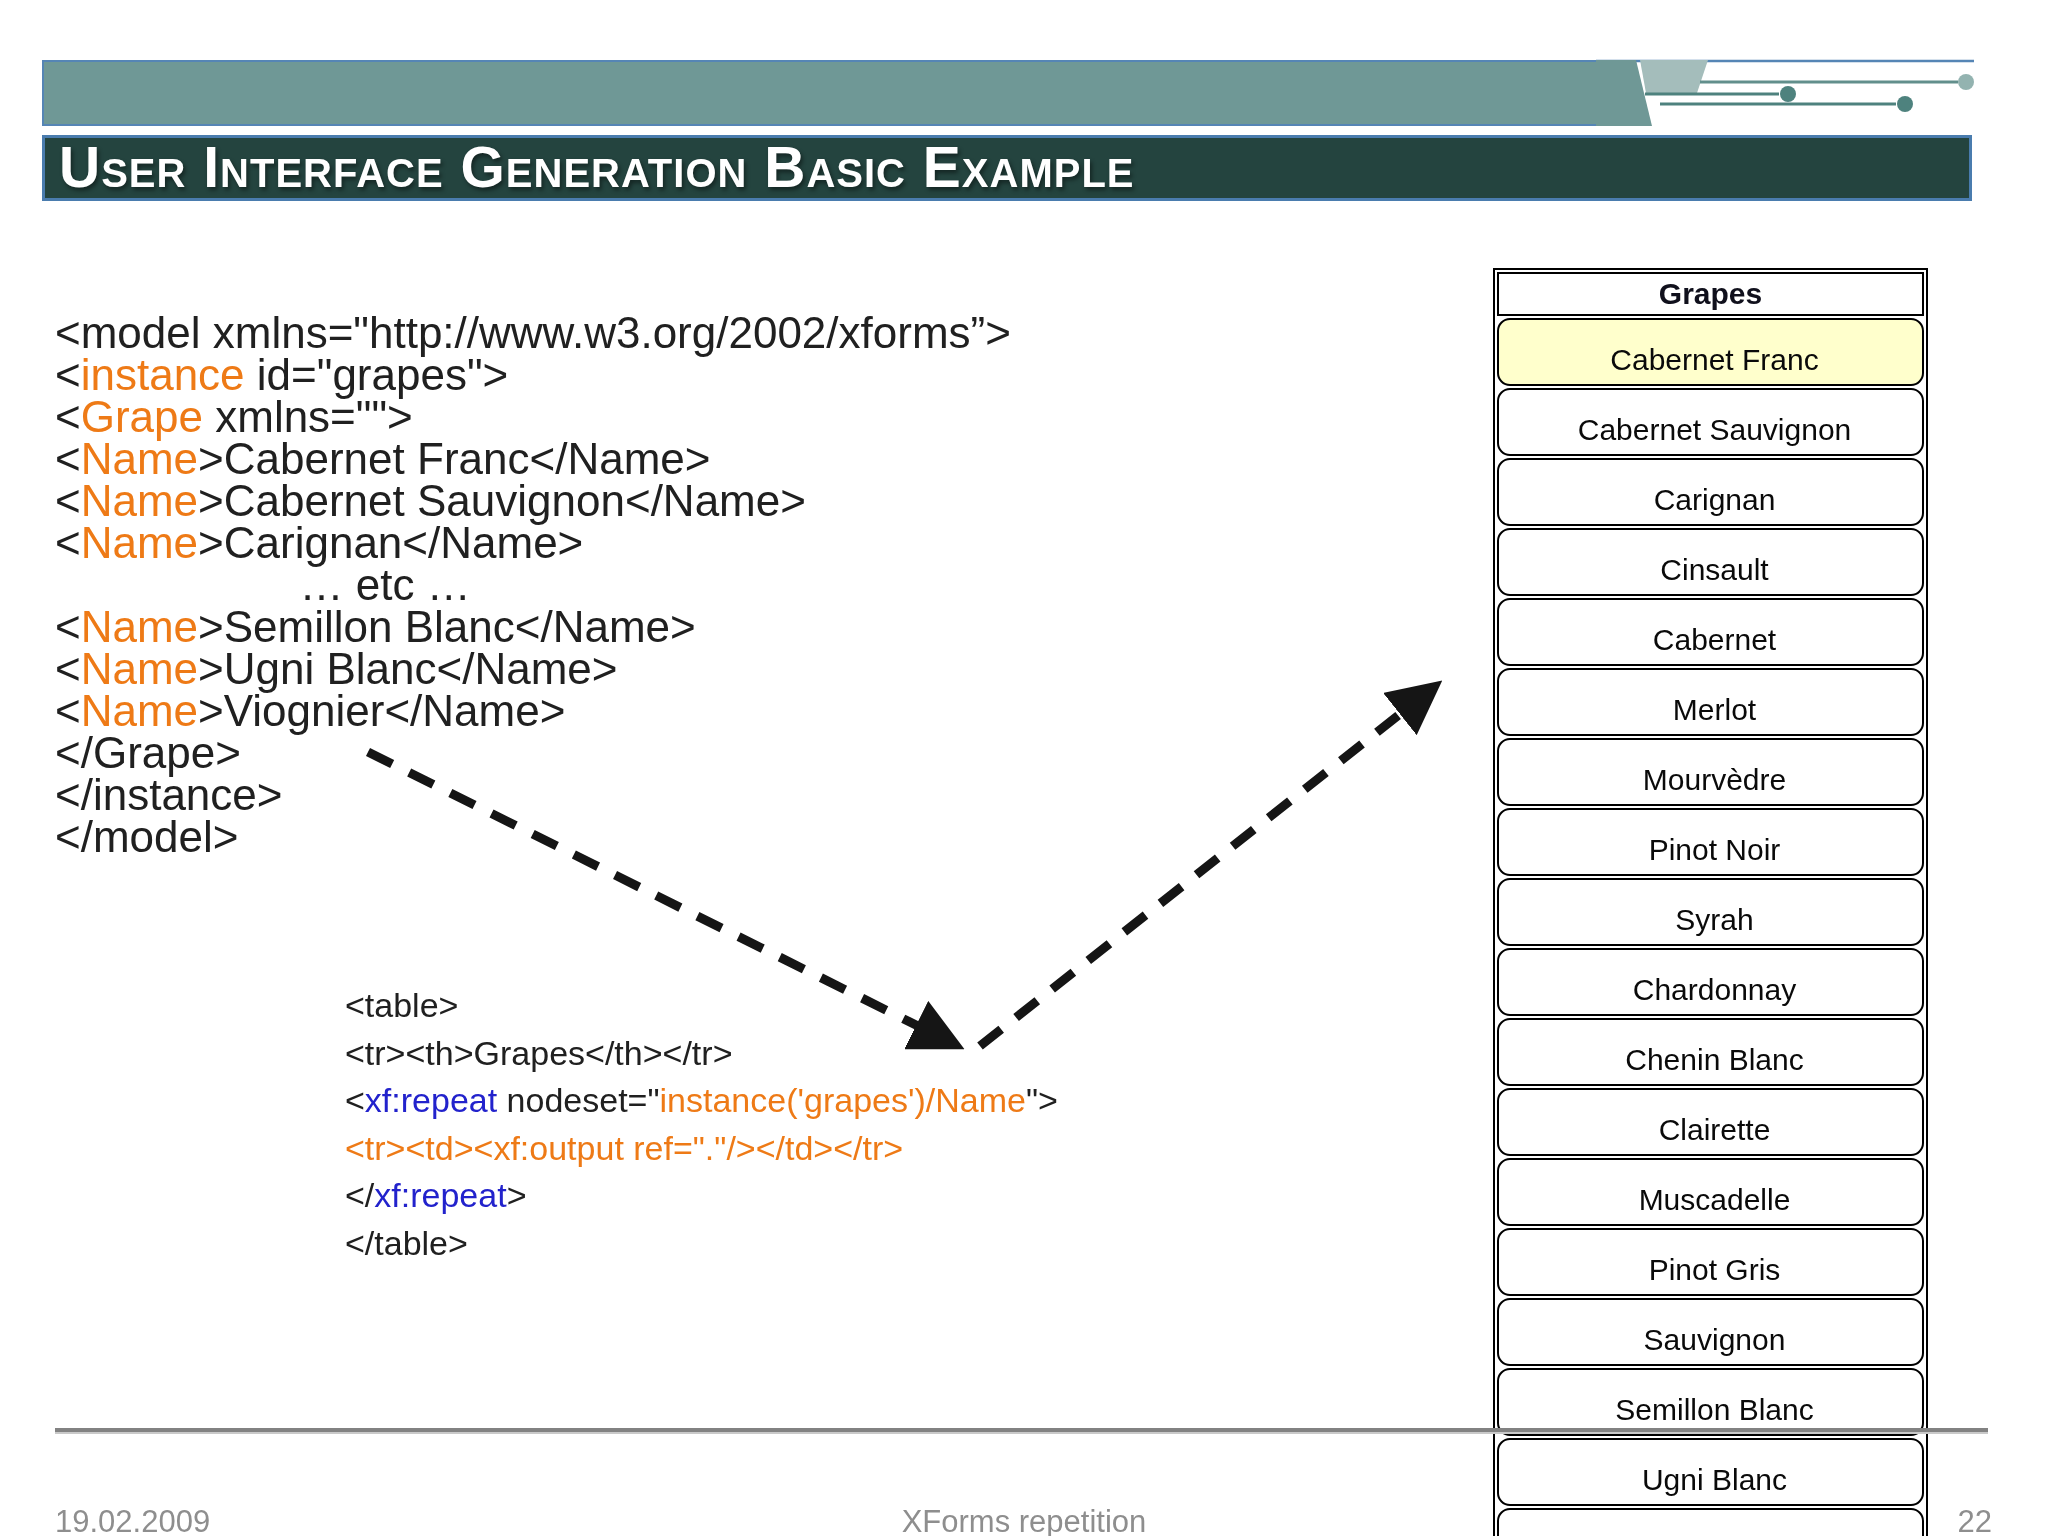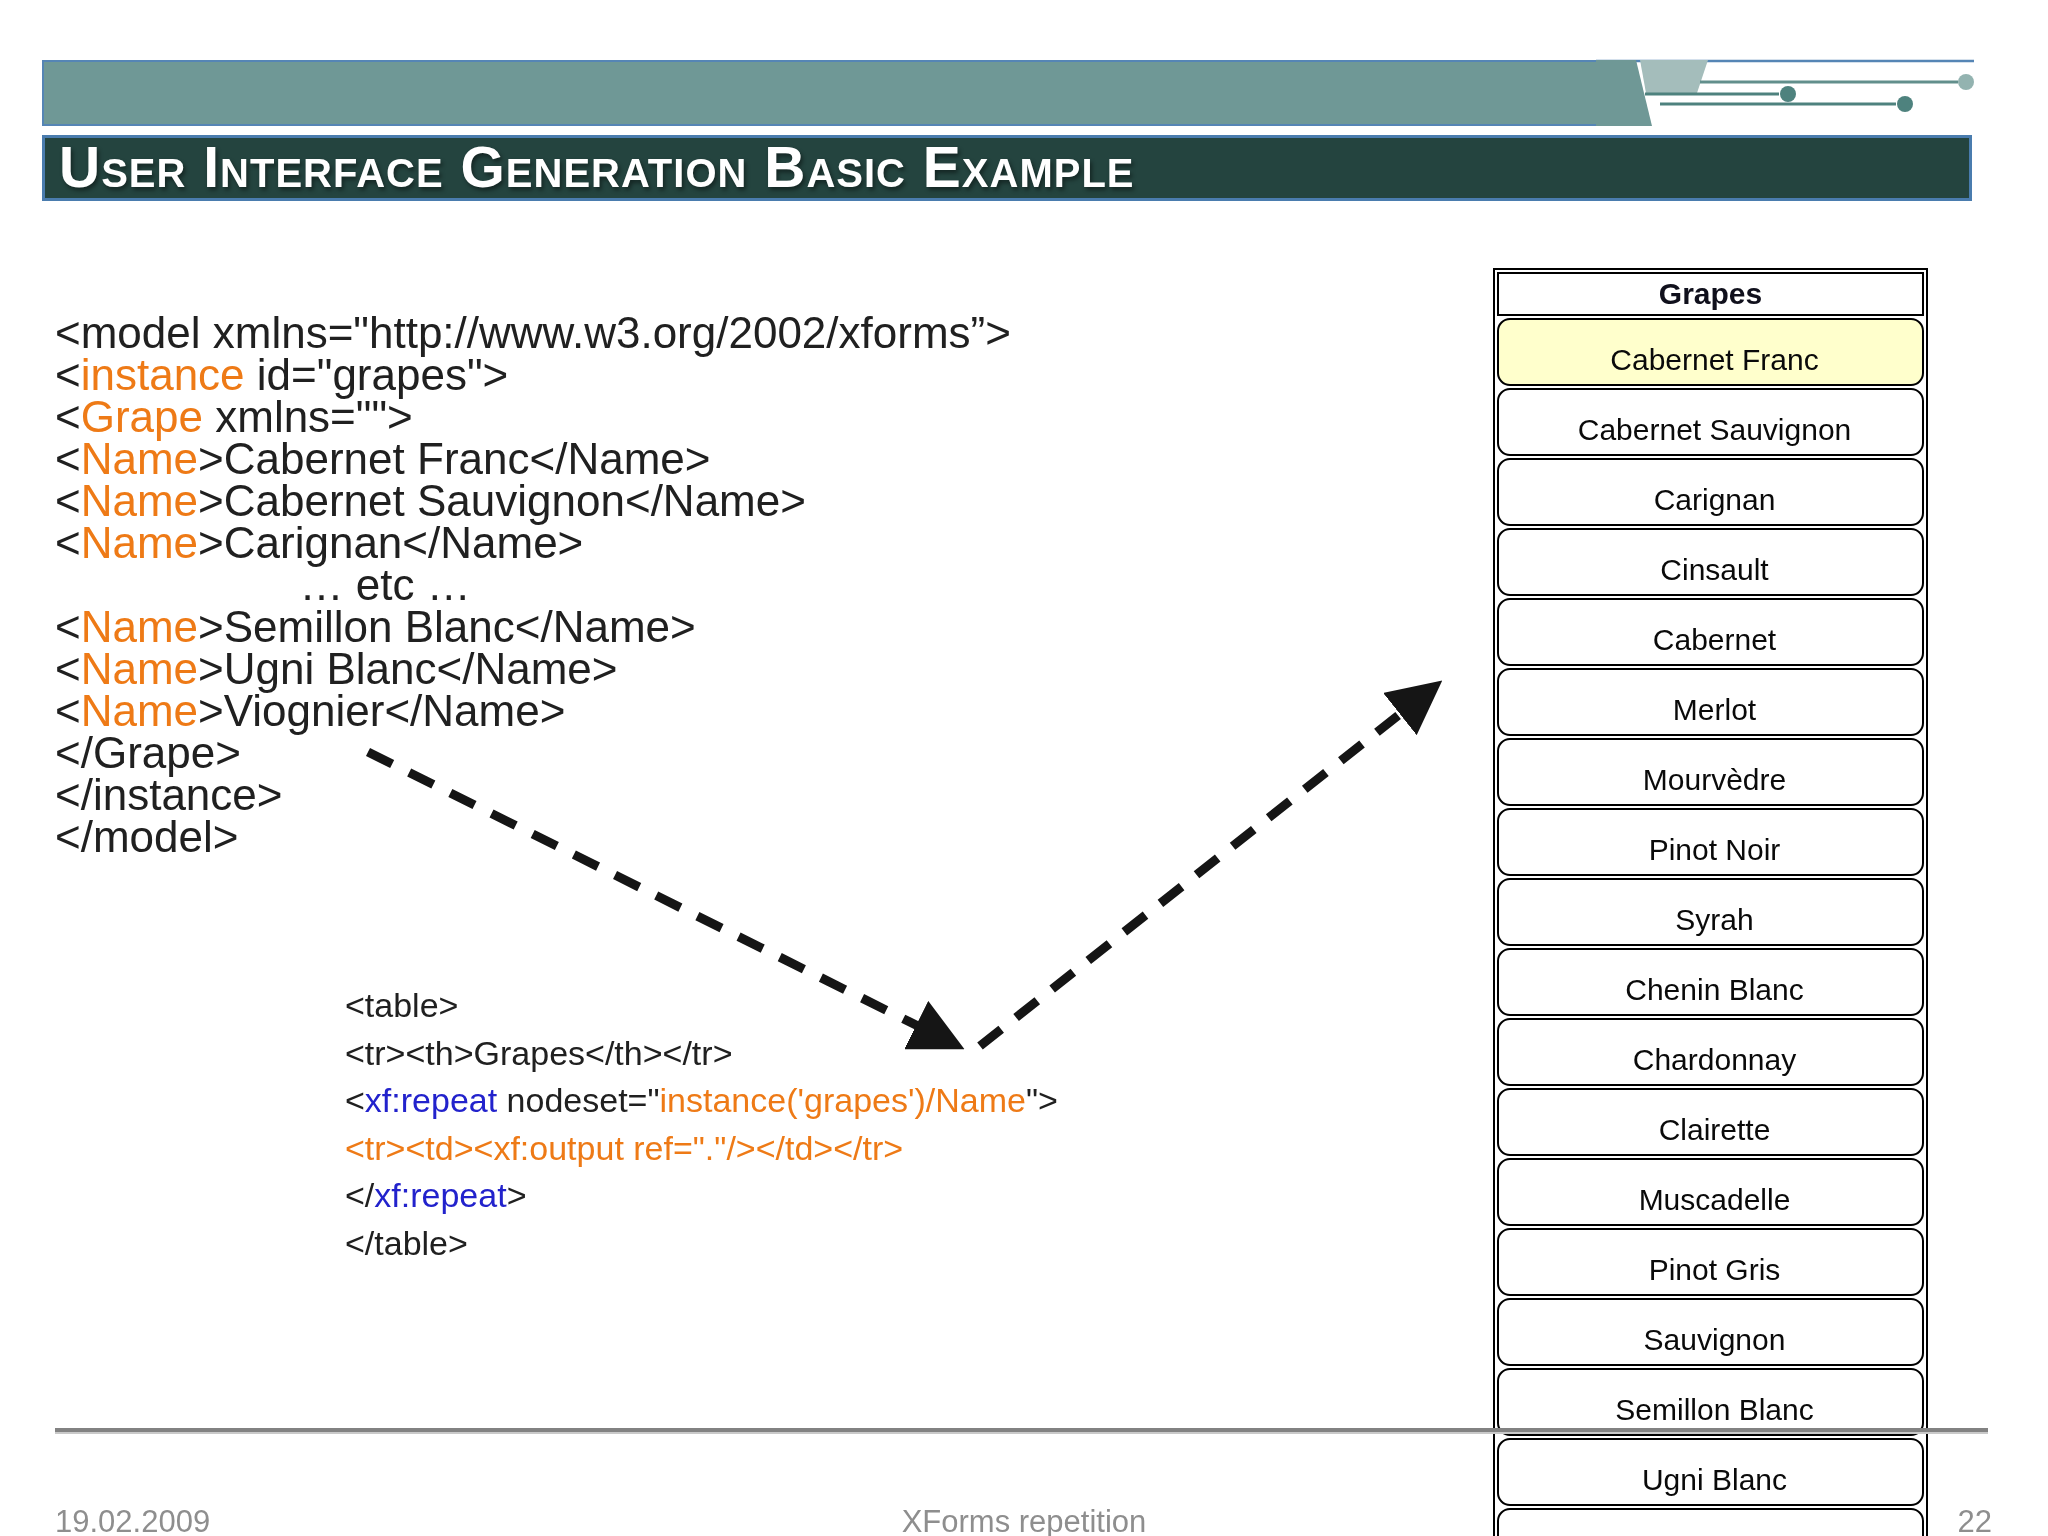--- a/index.html
+++ b/index.html
@@ -123,24 +123,24 @@
         <tr>
           <td>Mourvèdre</td>
         </tr>
         <tr>
           <td>Pinot Noir</td>
         </tr>
         <tr>
           <td>Syrah</td>
         </tr>
         <tr>
-          <td>Chenin Blanc</td>
+          <td>Chardonnay</td>
         </tr>
         <tr>
-          <td>Chardonnay</td>
+          <td>Chenin Blanc</td>
         </tr>
         <tr>
           <td>Clairette</td>
         </tr>
         <tr>
           <td>Muscadelle</td>
         </tr>
         <tr>
           <td>Pinot Gris</td>
         </tr>

